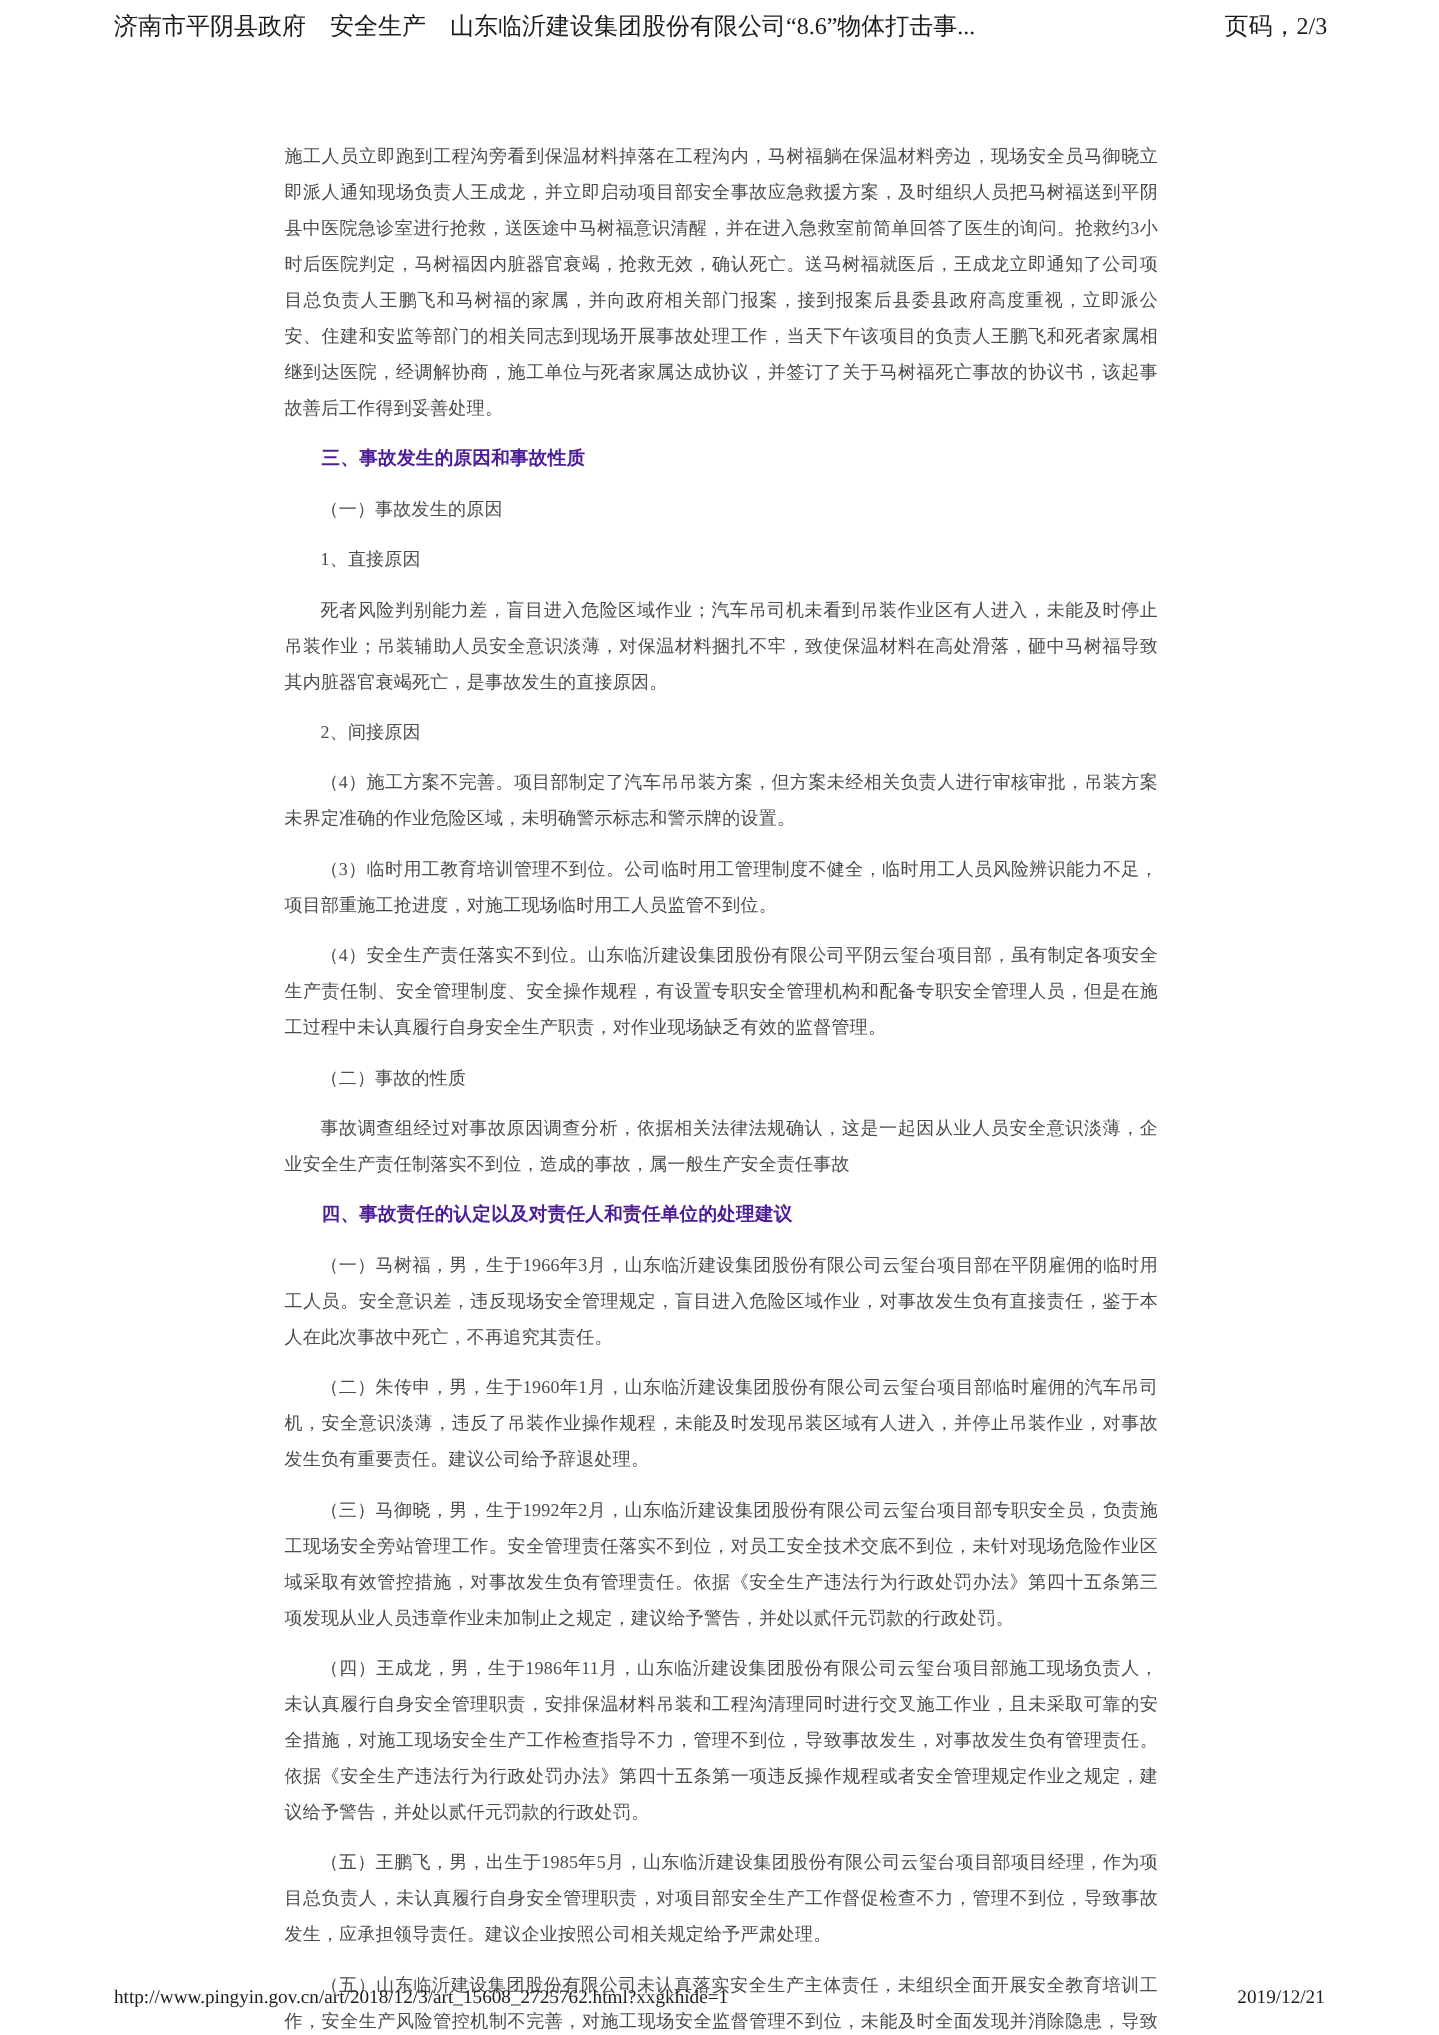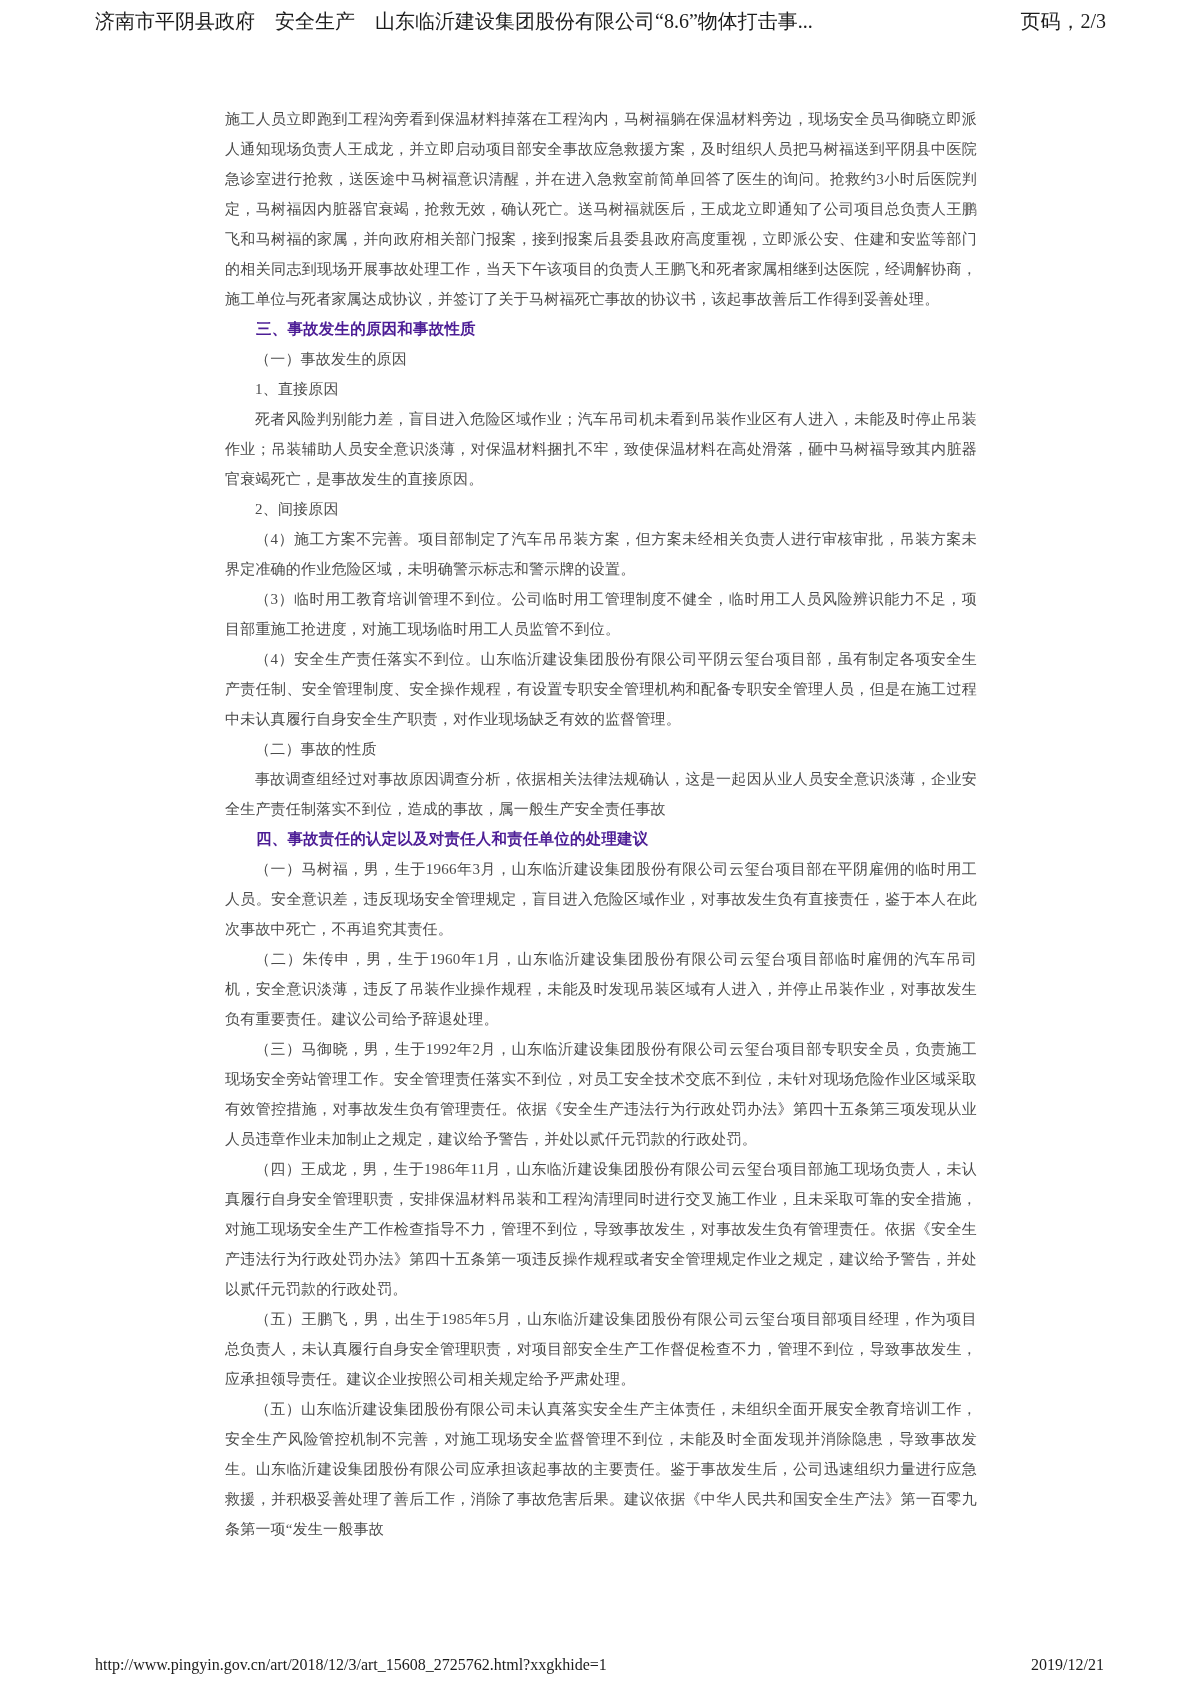--- a/index.html
+++ b/index.html
@@ -39,21 +39,21 @@
     top: 104px;
     left: 225px;
     width: 752px;
     font-size: 15px;
     line-height: 30px;
     color: #4b4b4b;
     text-align: justify;
     letter-spacing: 0.2px;
   }
   .doc-body p {
-    margin: 0;
+    margin: 12px;
     text-indent: 2em;
   }
   .doc-body p.flush {
     text-indent: 0;
   }
   .doc-body p.h {
     font-weight: bold;
     color: #4c1d95;
     font-family: "Liberation Sans", "DejaVu Sans", sans-serif;
     font-size: 15.5px;

